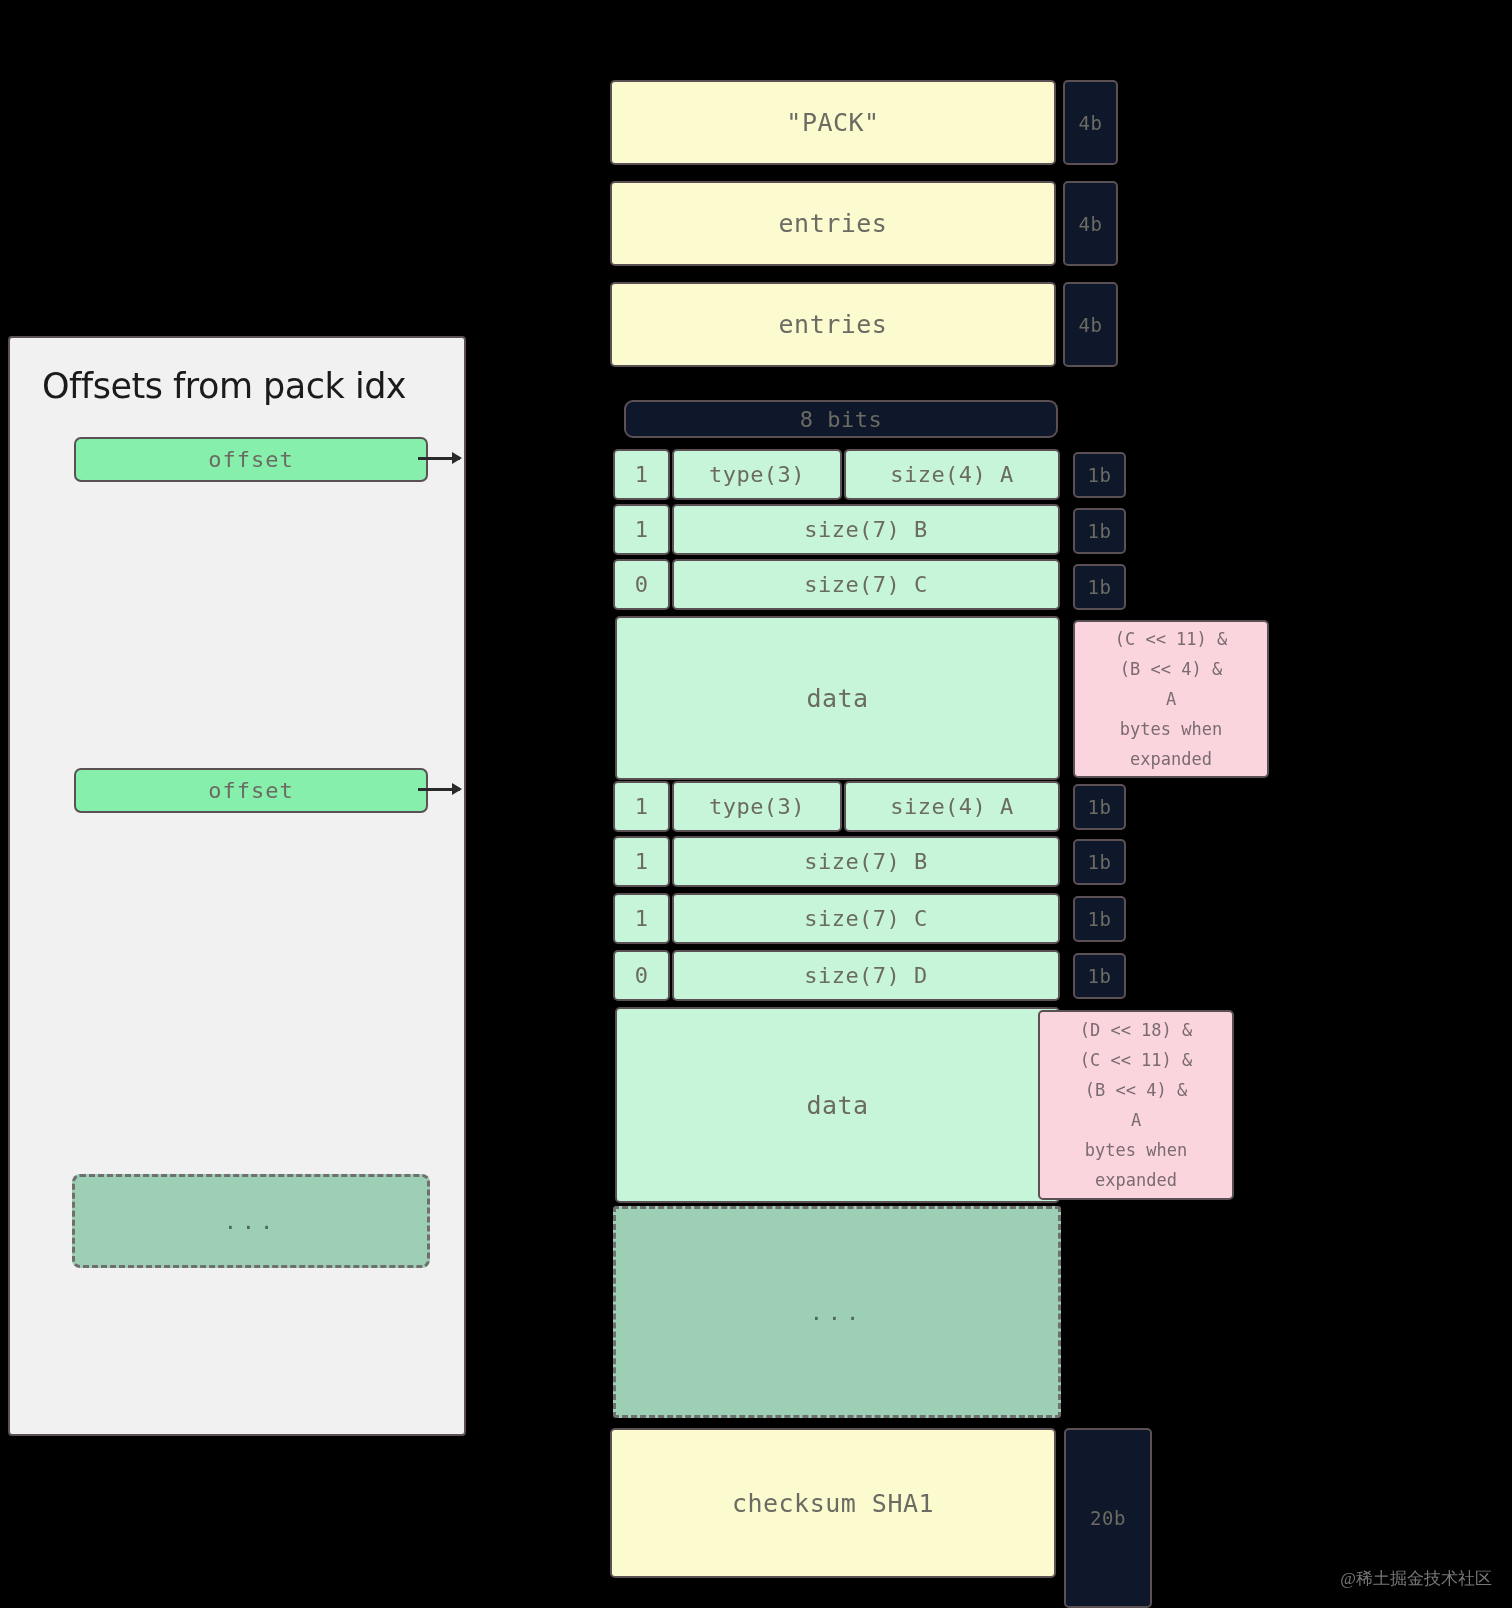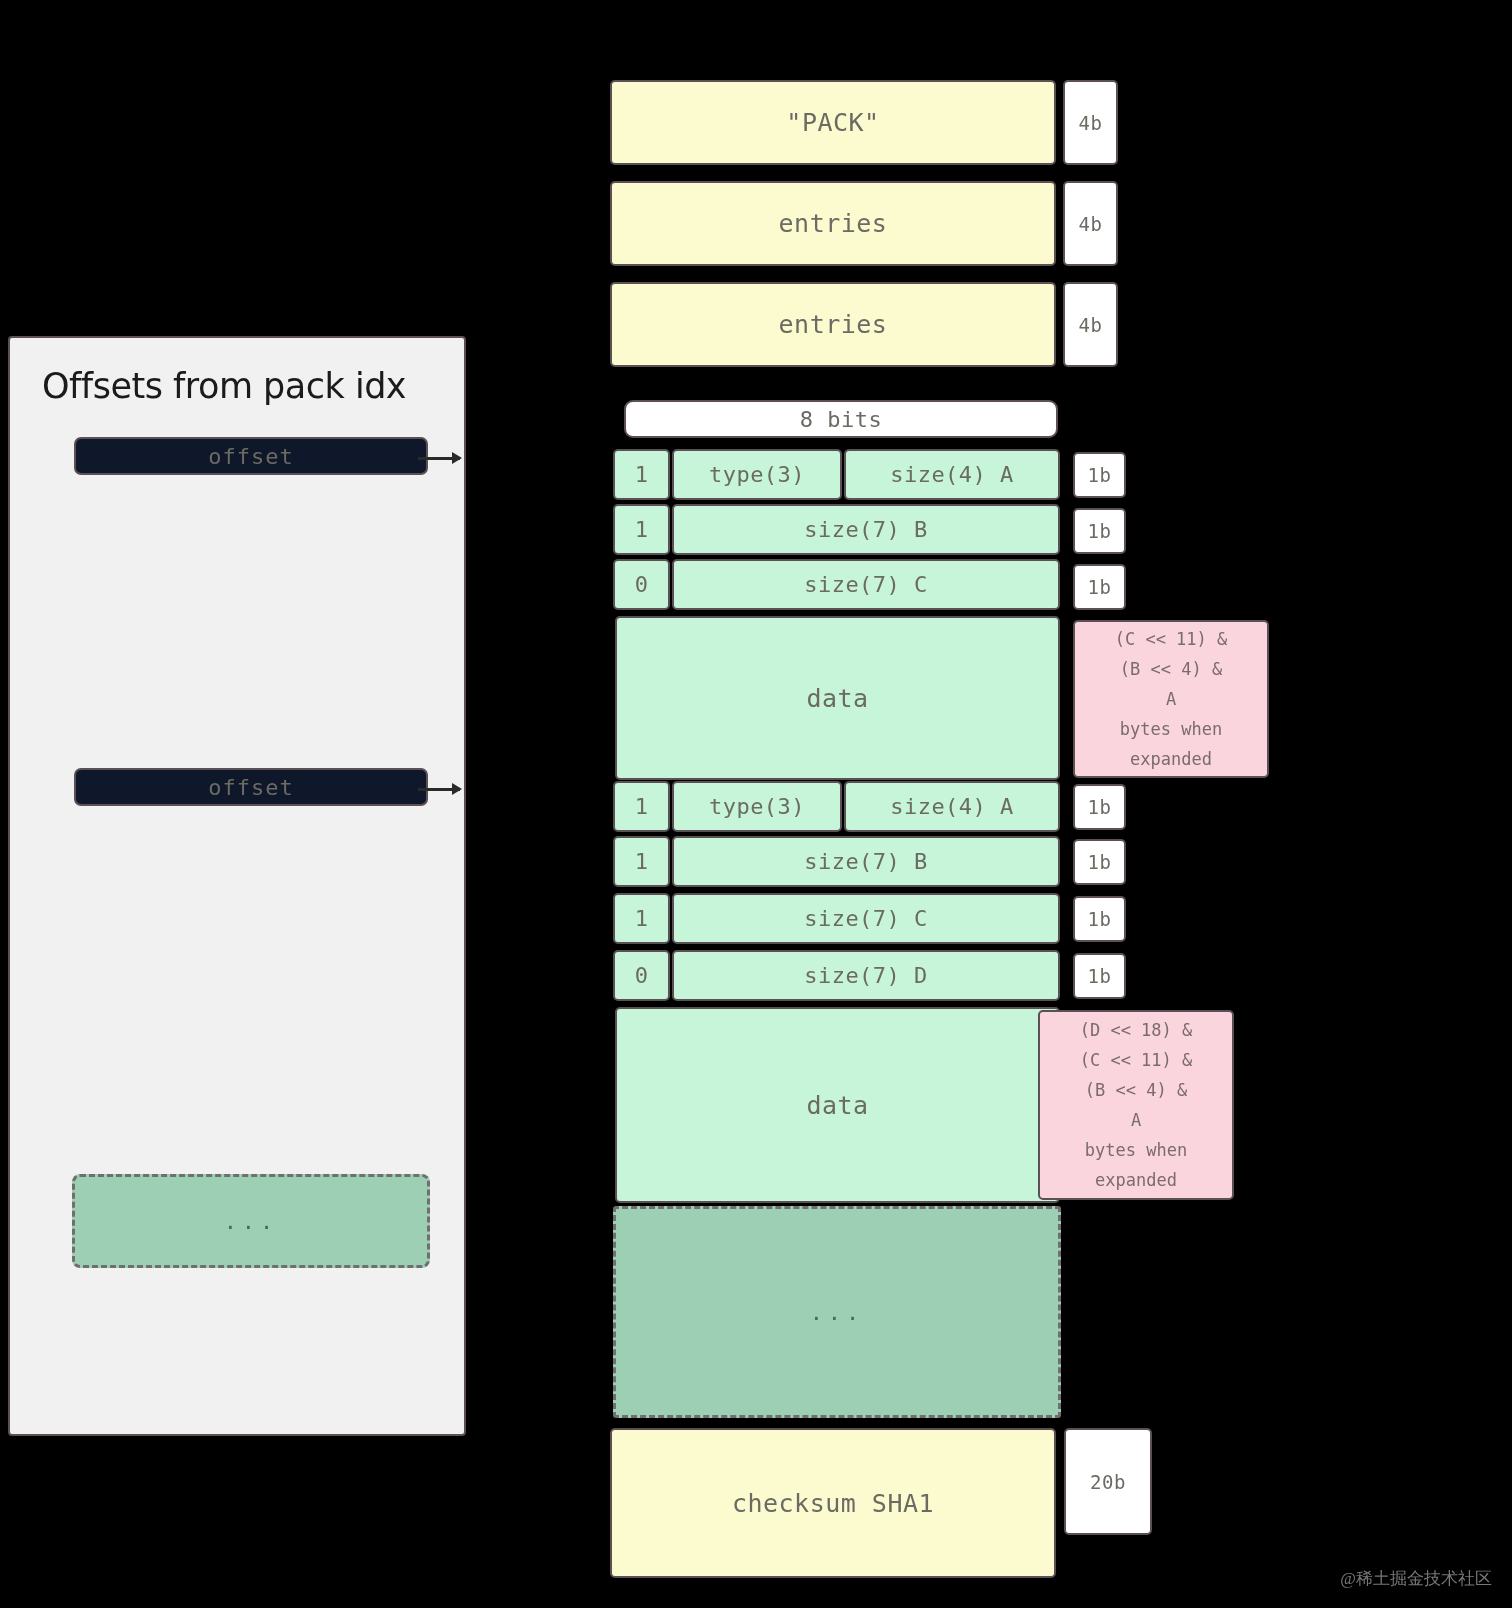--- a/index.html
+++ b/index.html
@@ -12,34 +12,34 @@
   
   .box{
     position:absolute;box-sizing:border-box;
     border:2.5px solid #5b5054;border-radius:5px;
     display:flex;align-items:center;justify-content:center;
     color:#6b6b63;font-family:"DejaVu Sans Mono",monospace;
     letter-spacing:.5px;white-space:pre;
   }
   .yellow{background:#fbfbcf;}
   .green{background:#c7f5d9;}
-  .pink{background:#ffffff;}
+  .pink{background:#0f172a;}
   .panel{background:#f0f1f0;border:2.5px solid #5b5054;border-radius:4px;}
 
   
   #left-panel{position:absolute;left:8px;top:336px;width:454px;height:1096px;}
   .panel-title{
     position:absolute;left:32px;top:28px;
     font-family:"DejaVu Sans",sans-serif;
     font-size:35px;color:#1b1b1b;letter-spacing:-0.5px;
     font-weight:400;white-space:nowrap;
   }
   .offset-box{
-    position:absolute;left:64px;width:354px;height:38px;
-    background:#0f172a;border:2.5px solid #5b5054;border-radius:7px;
+    position:absolute;left:64px;width:354px;height:45px;
+    background:#86efac;border:2.5px solid #5b5054;border-radius:7px;
     display:flex;align-items:center;justify-content:center;
     font-size:22px;color:#6b6b63;font-family:"DejaVu Sans Mono",monospace;
     letter-spacing:1px;box-sizing:border-box;
   }
   .dash-box{
     position:absolute;
     background:#9ccfb3;border:3px dashed #6f6f6f;border-radius:8px;
     display:flex;align-items:center;justify-content:center;
     font-size:22px;color:#4e6b58;letter-spacing:5px;box-sizing:border-box;
   }
@@ -143,17 +143,17 @@
   <div class="pink-note" style="left:1038px;top:1010px;width:196px;height:190px;">(D &lt;&lt; 18) &amp;
 (C &lt;&lt; 11) &amp;
 (B &lt;&lt; 4) &amp;
 A
 bytes when
 expanded</div>
 
   <div class="dash-box" style="left:613px;top:1206px;width:448px;height:212px;border-radius:3px;">...</div>
 
   <div class="box yellow t-lg" style="left:610px;top:1428px;width:446px;height:150px;">checksum SHA1</div>
-  <div class="box pink t-sm" style="left:1064px;top:1428px;width:88px;height:107px;">20b</div>
+  <div class="box pink t-sm" style="left:1064px;top:1428px;width:88px;height:180px;">20b</div>
 
   <div class="watermark">@稀土掘金技术社区</div>
 
 </div>
 
 </body></html>

